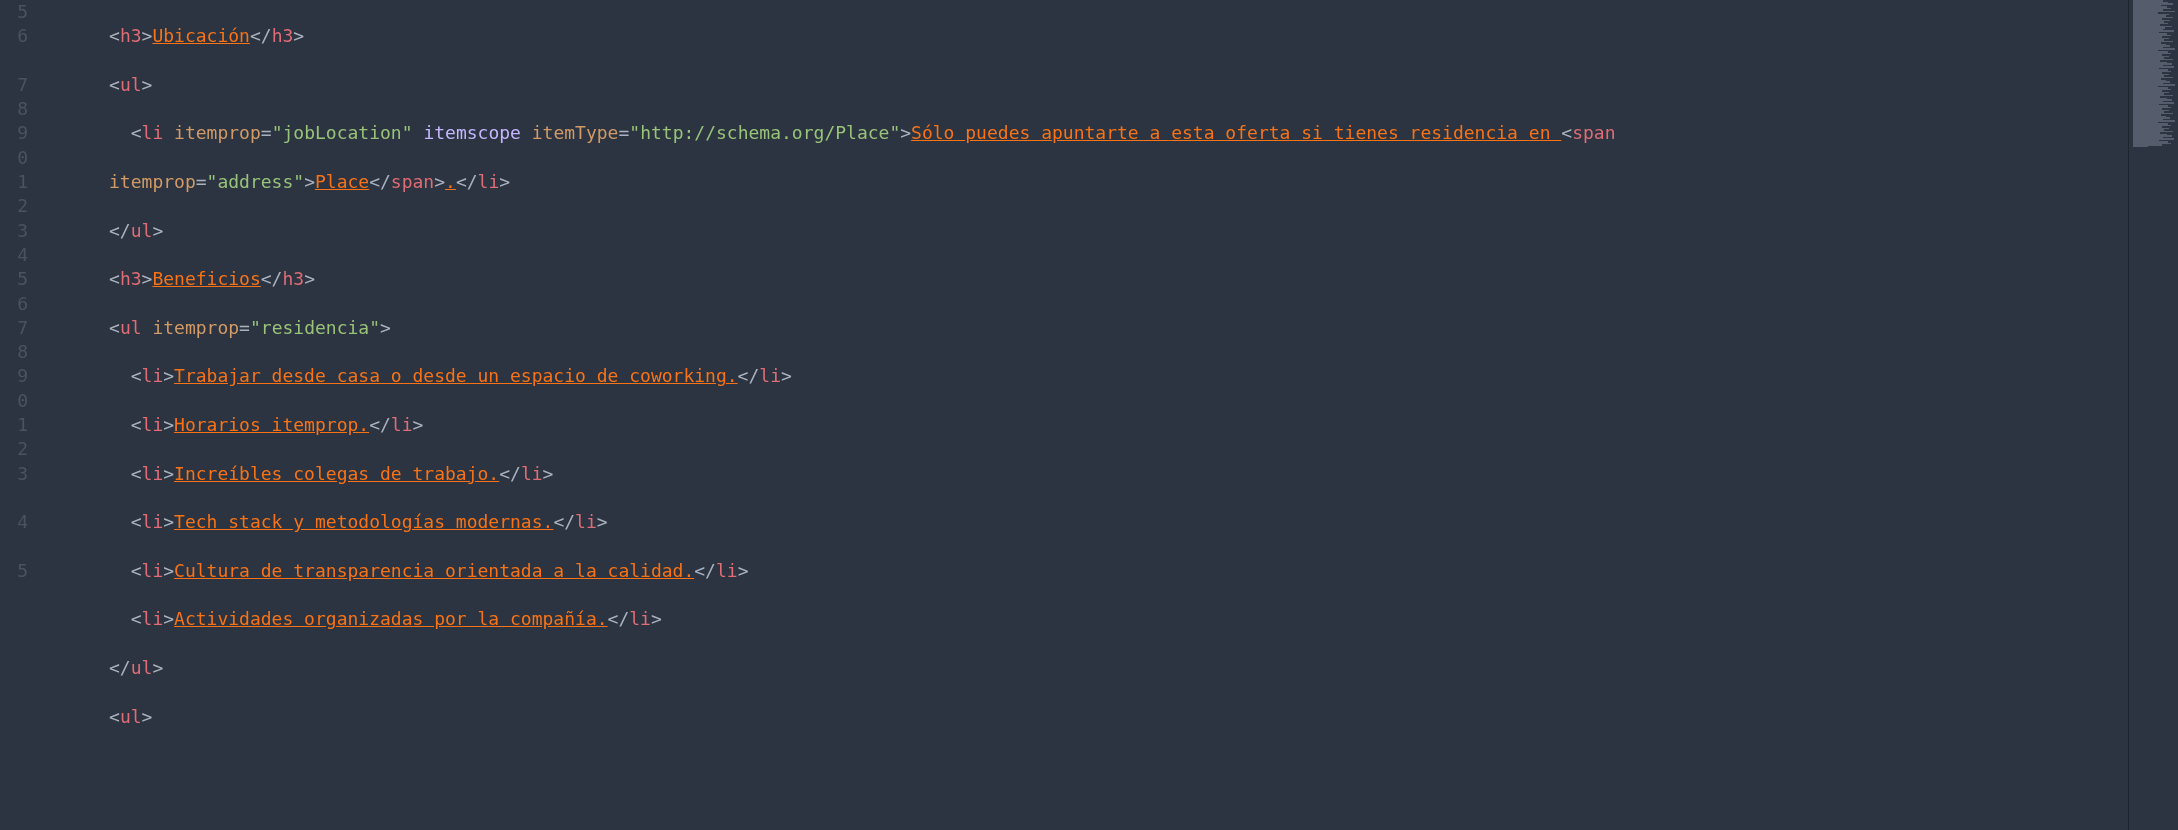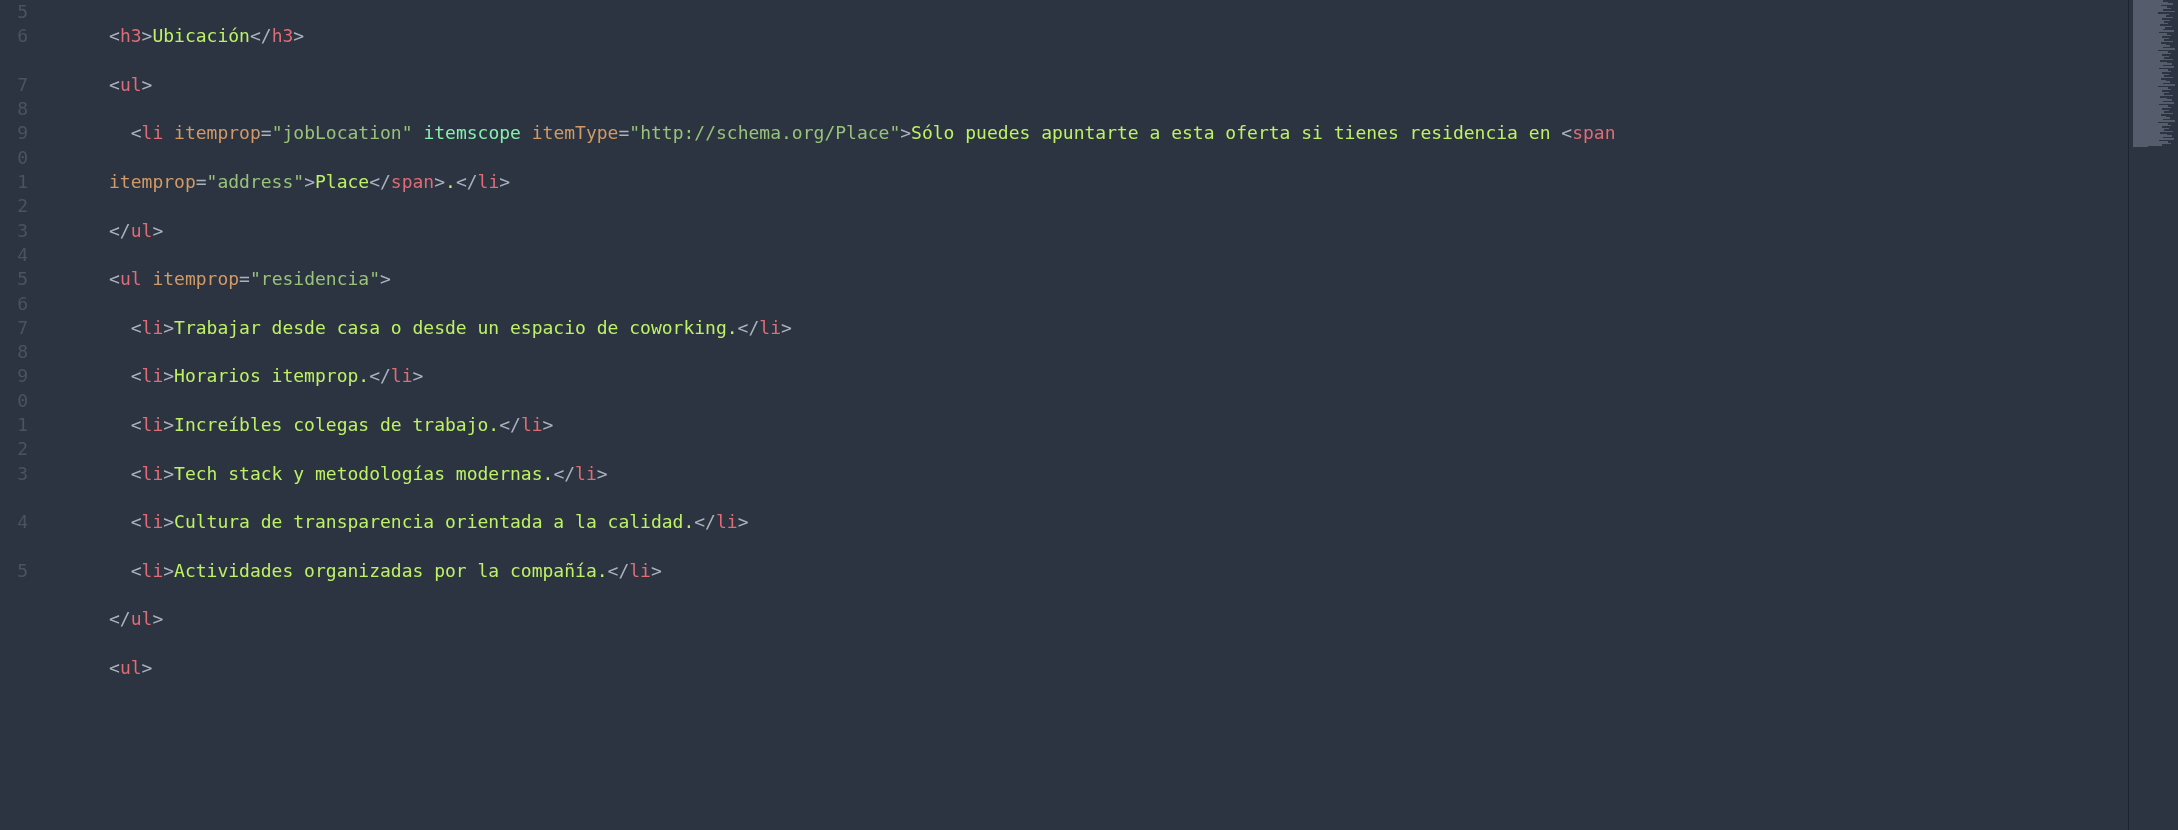--- a/index.html
+++ b/index.html
@@ -38,23 +38,23 @@
 }
 .mm-line {
   height: 1.5px;
   background: #555c6b;
   margin-left: 4px;
 }
 
 .p  { color: #abb2bf; }          
 .t  { color: #e06c75; }          
 .a  { color: #d19a66; }          
-.a2 { color: #86efac; text-align: center; }          
+.a2 { color: #c4b5fd; text-align: center; }          
 .s  { color: #98c379; }          
-.tx { color: #bef264; }          
+.tx { color: #f97316; text-decoration: underline; }          
 .guide {
   color: #404856;
 }
 </style>
 </head>
 <body>
 
 <div class="gutter">
   <div>5</div>
   <div>6</div>
@@ -81,20 +81,21 @@
   <div></div>
   <div>5</div>
 </div>
 
 <div class="code">
 <div><span class="guide">      </span><span class="p">&lt;</span><span class="t">h3</span><span class="p">&gt;</span><span class="tx">Ubicación</span><span class="p">&lt;/</span><span class="t">h3</span><span class="p">&gt;</span></div>
 <div><span class="guide">      </span><span class="p">&lt;</span><span class="t">ul</span><span class="p">&gt;</span></div>
 <div><span class="guide">        </span><span class="p">&lt;</span><span class="t">li</span><span class="p"> </span><span class="a">itemprop</span><span class="p">=</span><span class="s">"<span>jobLocation</span>"</span><span class="p"> </span><span class="a2">itemscope</span><span class="p"> </span><span class="a">itemType</span><span class="p">=</span><span class="s">"<span>http://schema.org/Place</span>"</span><span class="p">&gt;</span><span class="tx">Sólo puedes apuntarte a esta oferta si tienes residencia en </span><span class="p">&lt;</span><span class="t">span</span></div>
 <div><span class="guide">      </span><span class="a">itemprop</span><span class="p">=</span><span class="s">"<span>address</span>"</span><span class="p">&gt;</span><span class="tx">Place</span><span class="p">&lt;/</span><span class="t">span</span><span class="p">&gt;</span><span class="tx">.</span><span class="p">&lt;/</span><span class="t">li</span><span class="p">&gt;</span></div>
 <div><span class="guide">      </span><span class="p">&lt;/</span><span class="t">ul</span><span class="p">&gt;</span></div>
+<div><span class="guide">      </span><span class="p">&lt;</span><span class="t">h3</span><span class="p">&gt;</span><span class="tx">Beneficios</span><span class="p">&lt;/</span><span class="t">h3</span><span class="p">&gt;</span></div>
 <div><span class="guide">      </span><span class="p">&lt;</span><span class="t">ul</span><span class="p"> </span><span class="a">itemprop</span><span class="p">=</span><span class="s">"<span>residencia</span>"</span><span class="p">&gt;</span></div>
 <div><span class="guide">        </span><span class="p">&lt;</span><span class="t">li</span><span class="p">&gt;</span><span class="tx">Trabajar desde casa o desde un espacio de coworking.</span><span class="p">&lt;/</span><span class="t">li</span><span class="p">&gt;</span></div>
 <div><span class="guide">        </span><span class="p">&lt;</span><span class="t">li</span><span class="p">&gt;</span><span class="tx">Horarios itemprop.</span><span class="p">&lt;/</span><span class="t">li</span><span class="p">&gt;</span></div>
 <div><span class="guide">        </span><span class="p">&lt;</span><span class="t">li</span><span class="p">&gt;</span><span class="tx">Increíbles colegas de trabajo.</span><span class="p">&lt;/</span><span class="t">li</span><span class="p">&gt;</span></div>
 <div><span class="guide">        </span><span class="p">&lt;</span><span class="t">li</span><span class="p">&gt;</span><span class="tx">Tech stack y metodologías modernas.</span><span class="p">&lt;/</span><span class="t">li</span><span class="p">&gt;</span></div>
 <div><span class="guide">        </span><span class="p">&lt;</span><span class="t">li</span><span class="p">&gt;</span><span class="tx">Cultura de transparencia orientada a la calidad.</span><span class="p">&lt;/</span><span class="t">li</span><span class="p">&gt;</span></div>
 <div><span class="guide">        </span><span class="p">&lt;</span><span class="t">li</span><span class="p">&gt;</span><span class="tx">Actividades organizadas por la compañía.</span><span class="p">&lt;/</span><span class="t">li</span><span class="p">&gt;</span></div>
 <div><span class="guide">      </span><span class="p">&lt;/</span><span class="t">ul</span><span class="p">&gt;</span></div>
 <div><span class="guide">      </span><span class="p">&lt;</span><span class="t">ul</span><span class="p">&gt;</span></div>
 

